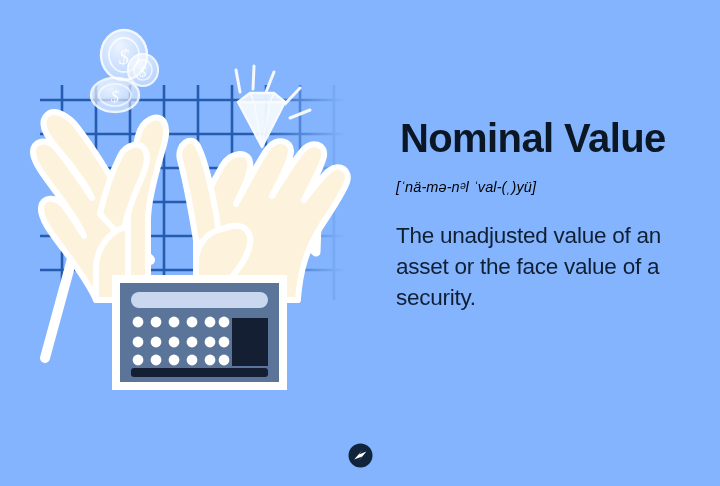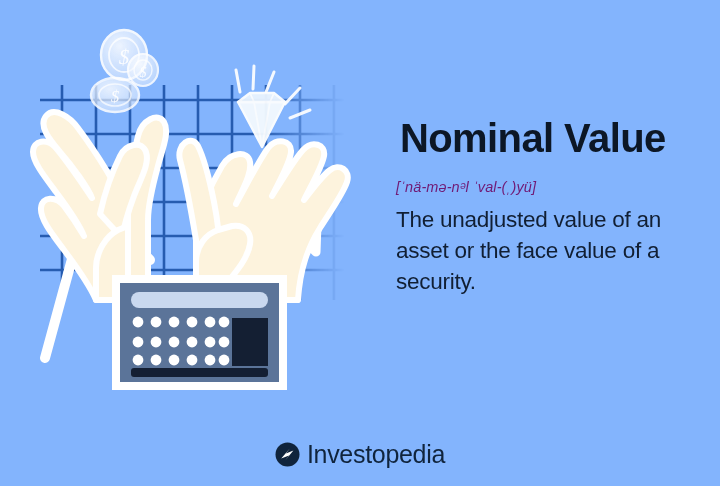--- a/index.html
+++ b/index.html
@@ -43,26 +43,26 @@
     font-weight: bold;
     letter-spacing: -0.6px;
     color: #0c1726;
     font-family: "Liberation Sans", sans-serif;
   }
   .pronunciation {
     margin: 18px 0 0 0;
     font-size: 14.5px;
     line-height: 18px;
     font-style: italic;
-    color: #701a75;
+    color: #000000;
     letter-spacing: 0.1px;
     font-family: "Liberation Sans", sans-serif;
   }
   .definition {
-    margin: 8px 0 0 0;
+    margin: 24px 0 0 0;
     font-size: 22.5px;
     line-height: 31px;
     color: #111f33;
     letter-spacing: -0.25px;
     font-family: "Liberation Sans", sans-serif;
   }
 
   
   .brand {
     position: absolute;
@@ -261,16 +261,15 @@
     <h1 class="term">Nominal Value</h1>
     <p class="pronunciation">[ˈnä-mə-nᵊl ˈval-(ˌ)yü]</p>
     <p class="definition">The unadjusted value of an asset or the face value of a security.</p>
   </div>
 
   <div class="brand">
     <svg class="brand-mark" width="25" height="25" viewBox="0 0 25 25">
       <circle cx="12.5" cy="12.5" r="12" fill="#10243c"></circle>
       <path d="M6.2 16.6 L14.8 6.6 L11.0 11.6 L18.4 8.6 L10.2 18.4 L14.0 13.4 Z" fill="#ffffff"></path>
     </svg>
-    <span class="brand-name">Investopedia</span>
   </div>
 
 </div>
 
 </body></html>

